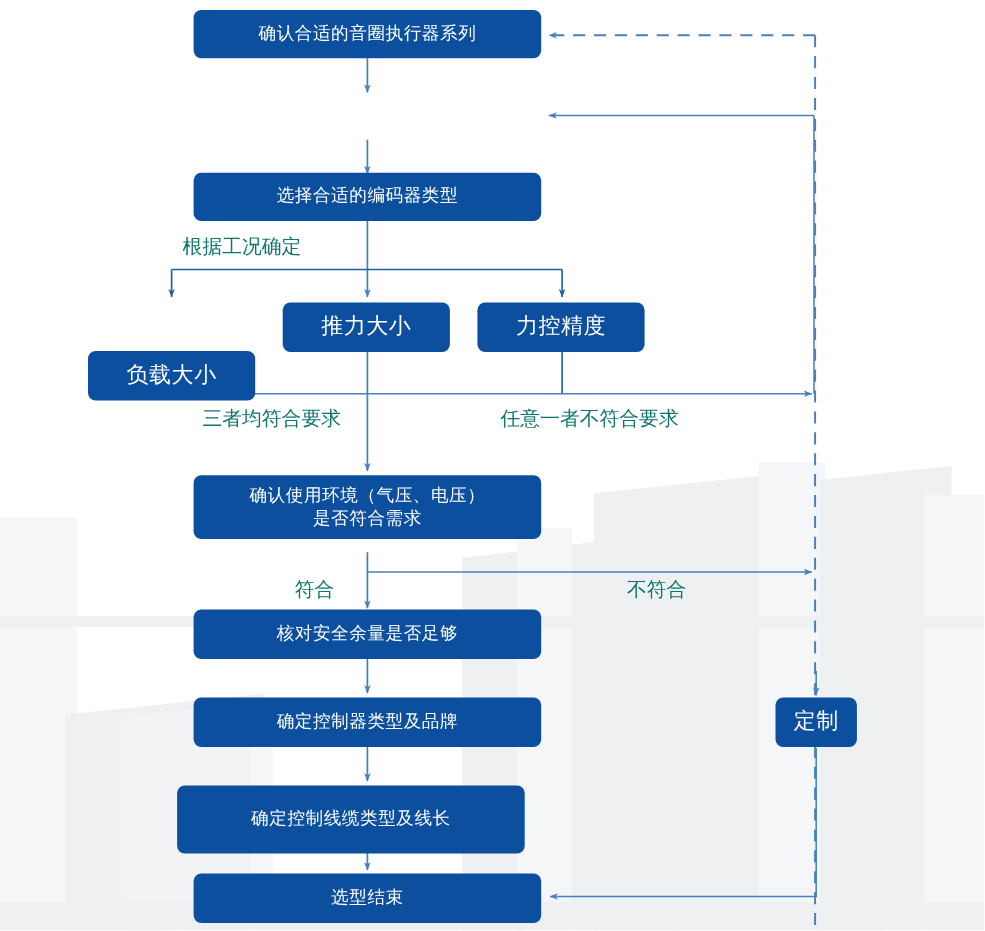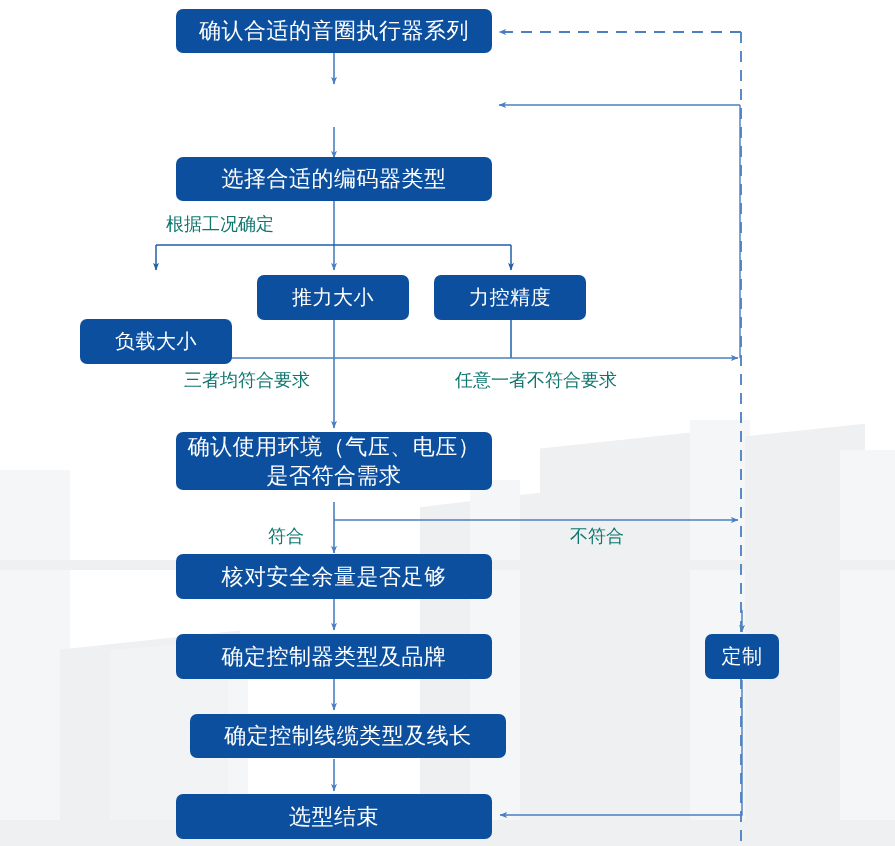--- a/index.html
+++ b/index.html
@@ -35,21 +35,21 @@
   .node {
     position: absolute;
     background: #0b4f9e;
     border-radius: 7px;
     color: #ffffff;
     display: flex;
     align-items: center;
     justify-content: center;
     text-align: center;
     line-height: 1.32;
-    font-size: 22px;
+    font-size: 16px;
     letter-spacing: 0.5px;
     z-index: 3;
     box-sizing: border-box;
     padding: 2px 6px;
     white-space: pre-line;
   }
   .node.small { font-size: 20px; }
 
   .label {
     position: absolute;
@@ -155,21 +155,21 @@
 
     <div class="node small" style="left:434px; top:275px; width:152px; height:45px;">力控精度</div>
 
     <div class="node" style="left:176px; top:432px; width:316px; height:58px;">确认使用环境（气压、电压）
 是否符合需求</div>
 
     <div class="node" style="left:176px; top:554px; width:316px; height:45px;">核对安全余量是否足够</div>
 
     <div class="node" style="left:176px; top:634px; width:316px; height:45px;">确定控制器类型及品牌</div>
 
-    <div class="node" style="left:190px; top:714px; width:316px; height:44px;">确定控制线缆类型及线长</div>
+    <div class="node" style="left:161px; top:714px; width:316px; height:62px;">确定控制线缆类型及线长</div>
 
     <div class="node" style="left:176px; top:794px; width:316px; height:45px;">选型结束</div>
 
     <div class="node small" style="left:705px; top:634px; width:74px; height:45px;">定制</div>
 
     <div class="label" style="left:166px; top:212px;">根据工况确定</div>
 
     <div class="label" style="left:168px; top:368px;margin-left:16px;">三者均符合要求</div>
 
     <div class="label" style="left:455px; top:368px;">任意一者不符合要求</div>

